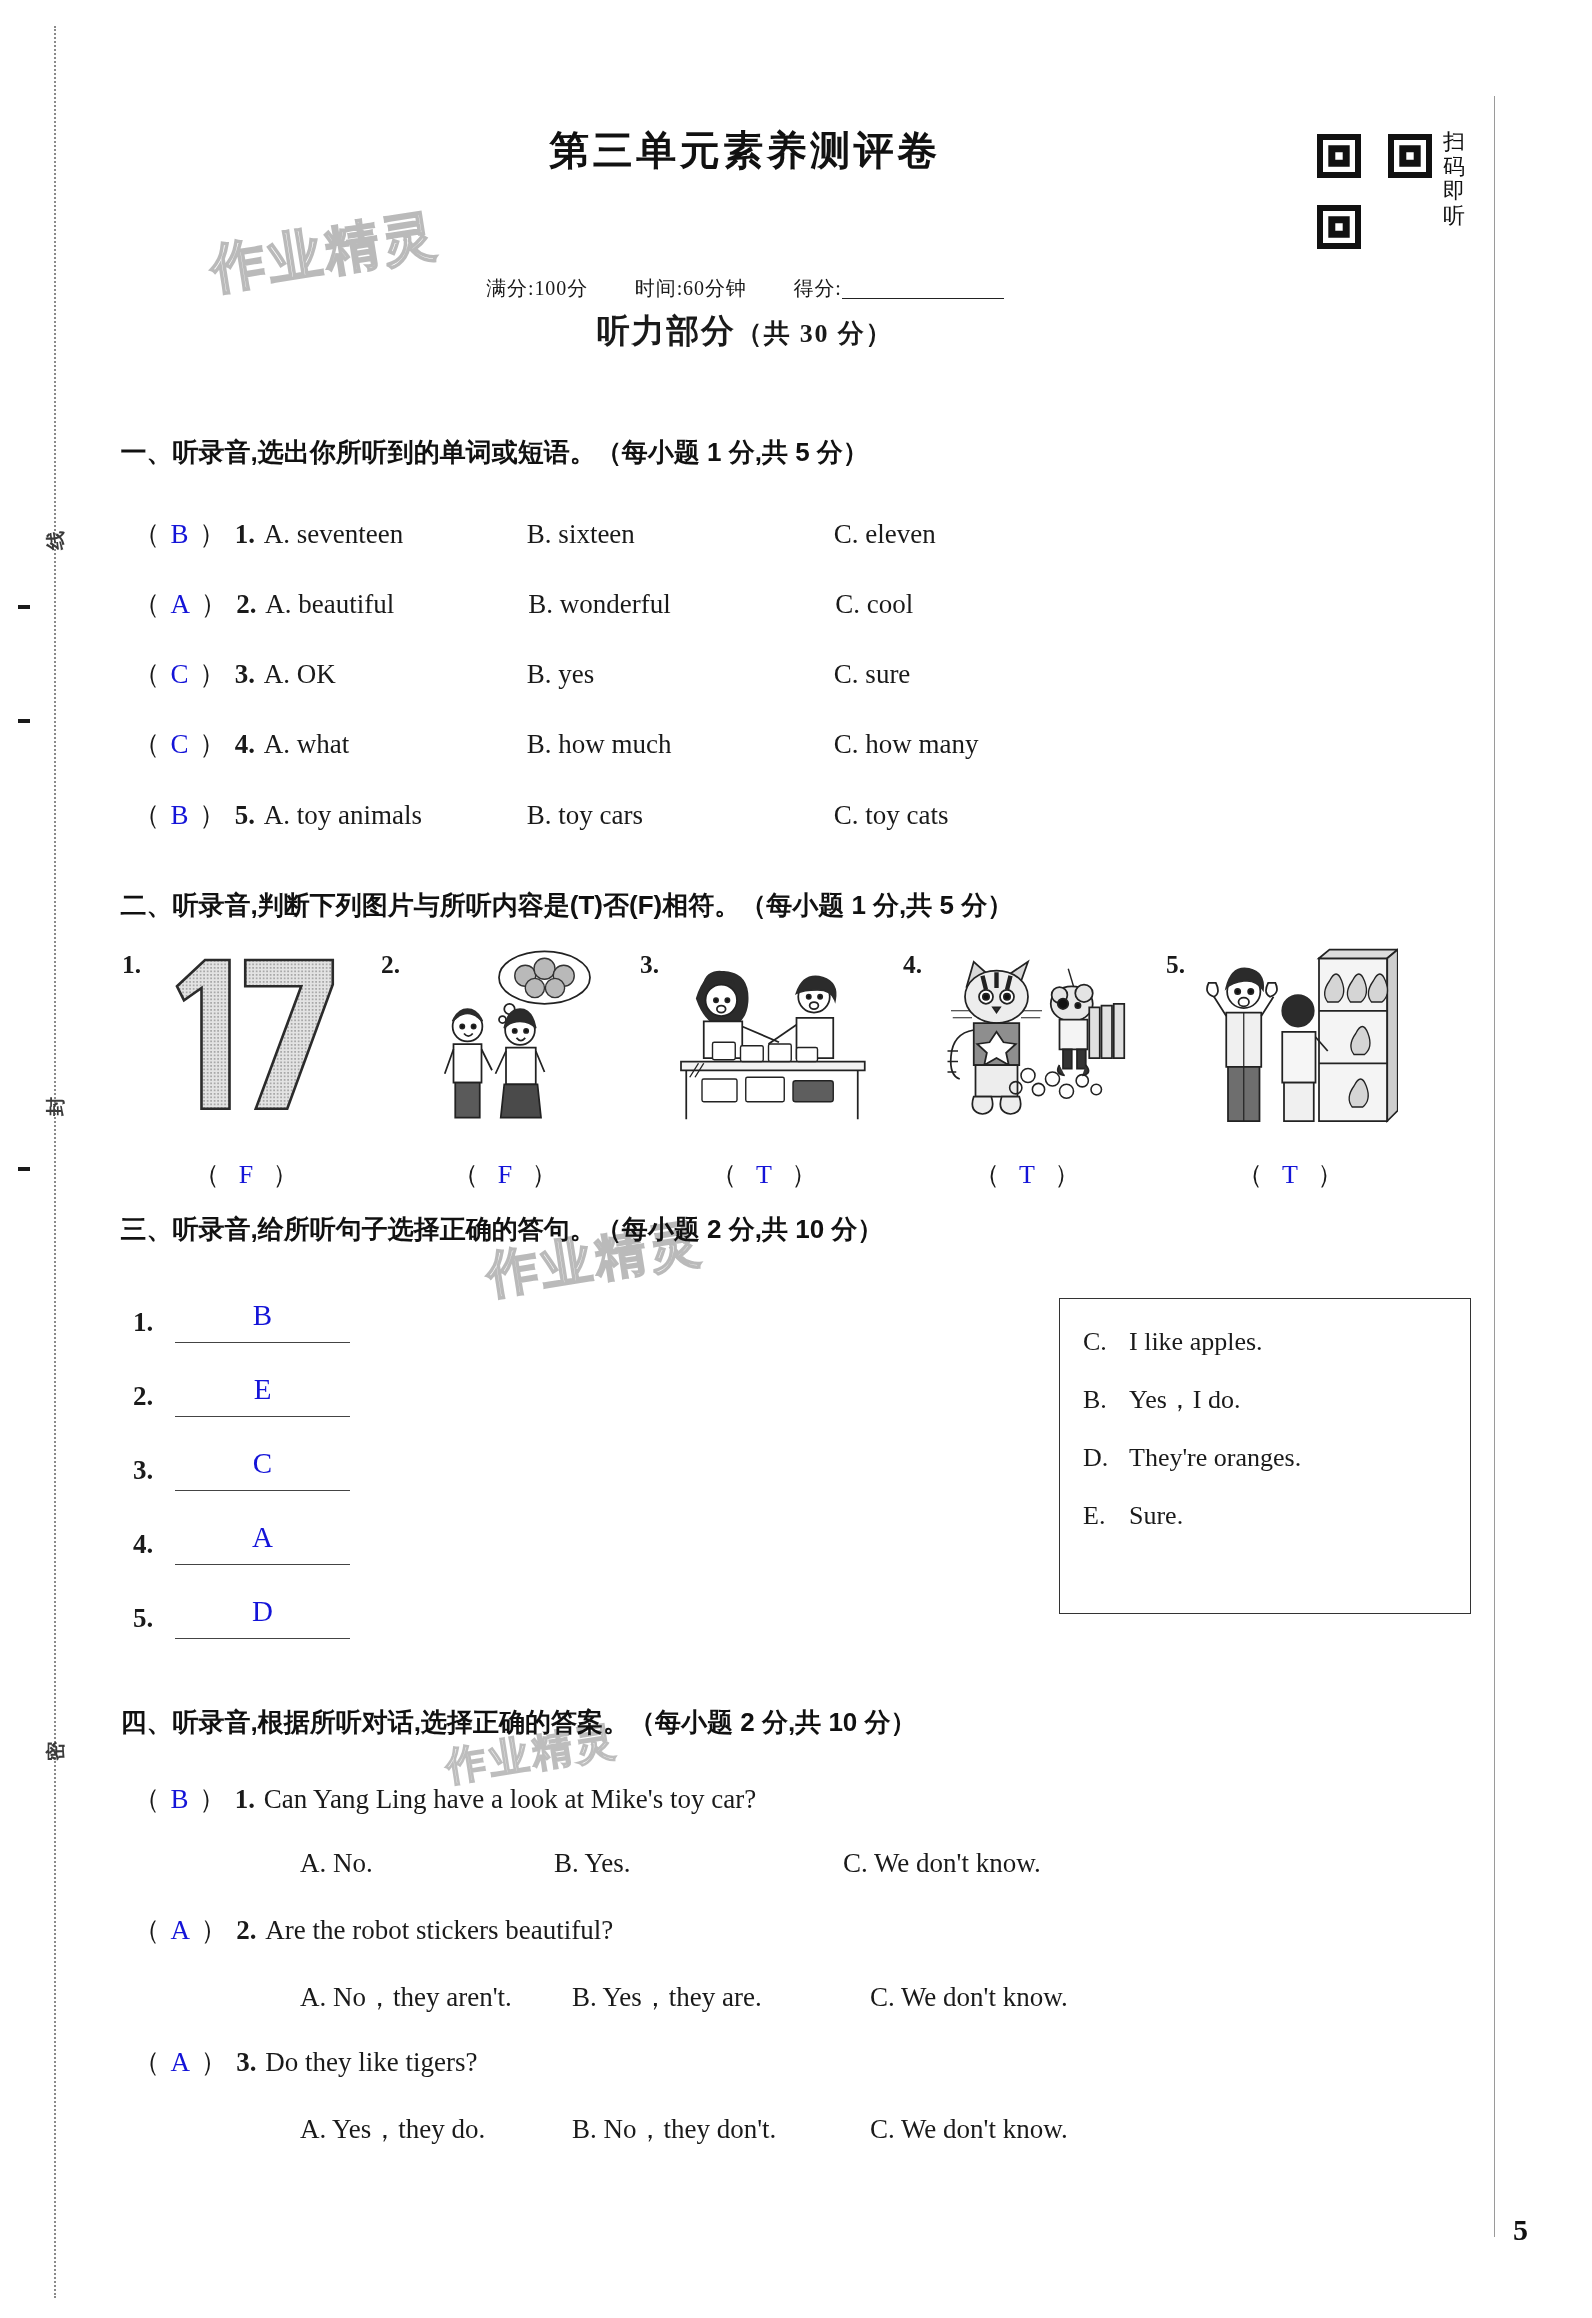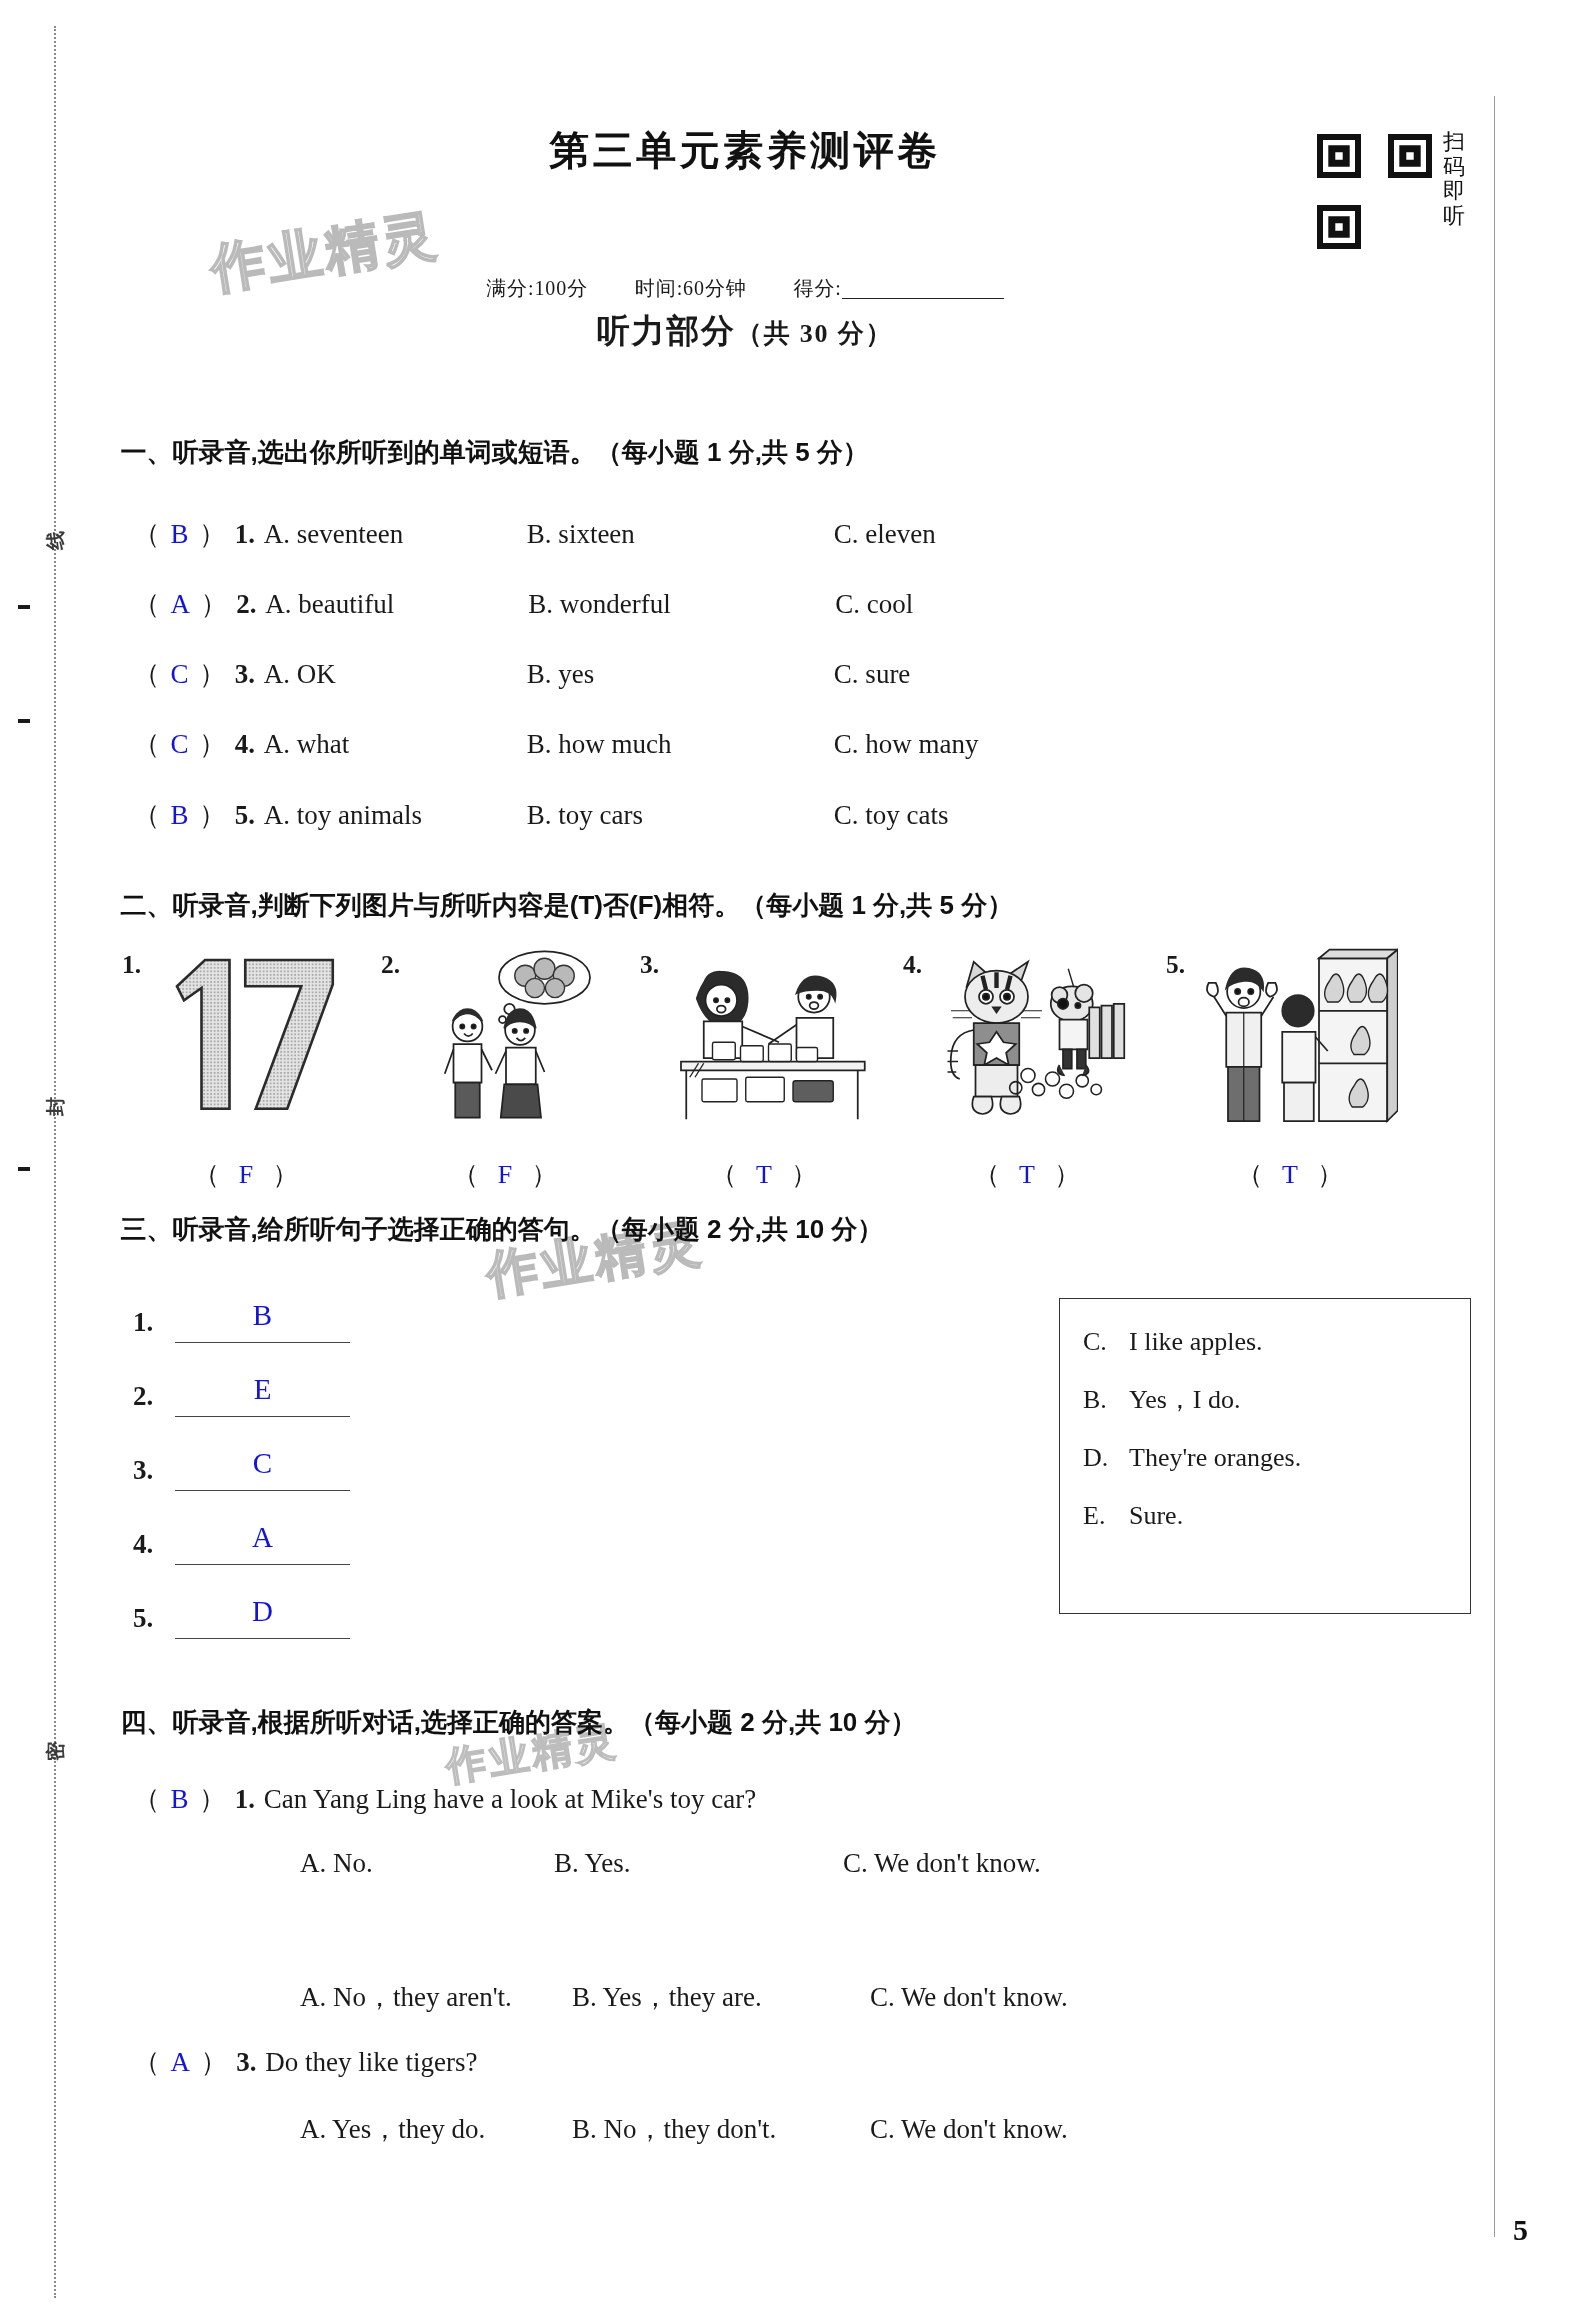--- a/index.html
+++ b/index.html
@@ -612,20 +612,23 @@
 
   <div class="sec-heading" id="sec4-h">四、听录音,根据所听对话,选择正确的答案。（每小题 2 分,共 10 分）</div>
 
   <div class="q-stem" id="s4q1">
     <span class="paren">（</span><span class="ans">B</span><span class="paren">）</span><span class="qnum">1.</span><span>Can Yang Ling have a look at Mike's toy car?</span>
   </div>
   <div class="opt-row" id="s4opt1">
     <span class="oa">A. No.</span><span class="ob">B. Yes.</span><span>C. We don't know.</span>
   </div>
 
+  <div class="q-stem" id="s4q2">
+    <span class="paren">（</span><span class="ans">A</span><span class="paren">）</span><span class="qnum">2.</span><span>Are the robot stickers beautiful?</span>
+  </div>
   <div class="opt-row wide" id="s4opt2">
     <span class="oa">A. No，they aren't.</span><span class="ob">B. Yes，they are.</span><span>C. We don't know.</span>
   </div>
 
   <div class="q-stem" id="s4q3">
     <span class="paren">（</span><span class="ans">A</span><span class="paren">）</span><span class="qnum">3.</span><span>Do they like tigers?</span>
   </div>
   <div class="opt-row wide" id="s4opt3">
     <span class="oa">A. Yes，they do.</span><span class="ob">B. No，they don't.</span><span>C. We don't know.</span>
   </div>

